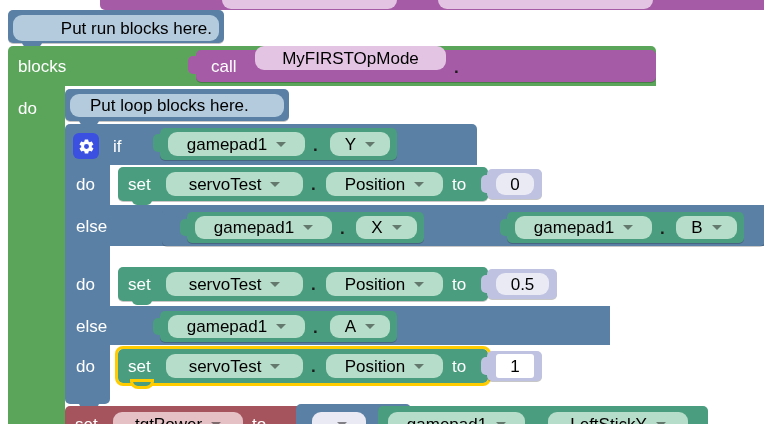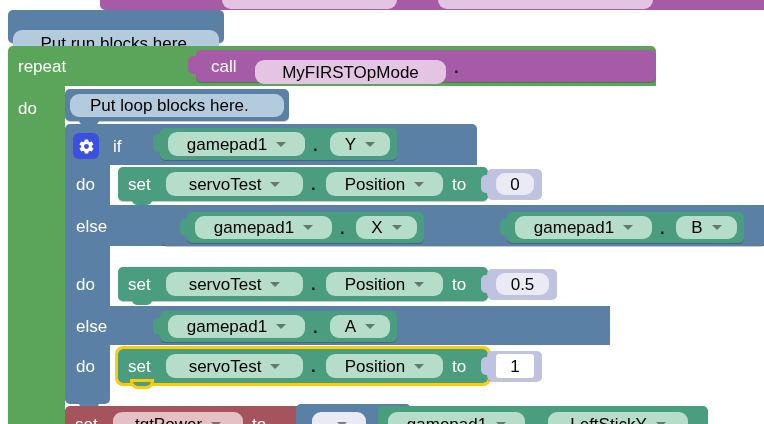--- a/index.html
+++ b/index.html
@@ -65,38 +65,38 @@
 
 <div id="stage">
 
   <div class="blk c-purple" style="left:100px;top:-18px;width:921px;height:28px;border-radius:5px;"></div>
   <div class="field f-purple" style="left:222px;top:-13px;width:175px;height:22px;"></div>
   <div class="field f-purple" style="left:438px;top:-13px;width:215px;height:22px;"></div>
 
   <div class="blk c-steel shadow" style="left:8px;top:10px;width:216px;height:33px;border-radius:5px;"></div>
 
   <div class="blk c-steel" style="left:22px;top:42px;width:20px;height:5px;border-radius:0 0 6px 6px;"></div>
-  <div class="field f-steel" style="left:13px;top:30px;width:206px;height:26px;justify-content:center;">
+  <div class="field f-steel" style="left:13px;top:15px;width:206px;height:26px;justify-content:flex-end;">
     <span>Put run blocks here.</span>
   </div>
 
   <div class="blk c-green" style="left:8px;top:46px;width:648px;height:40px;border-radius:5px 5px 0 0;"></div>
 
   <div class="blk c-green spine" style="left:8px;top:82px;width:57px;height:342px;"></div>
 
-  <div class="label" style="left:18px;top:58px;">repeat</div>
+  <div class="label" style="left:18px;top:58px;">blocks</div>
   <div class="label" style="left:18px;top:100px;">do</div>
 
   <div class="blk c-green" style="left:178px;top:49px;width:26px;height:34px;border-radius:0;"></div>
 
   <div class="blk c-purple shadow" style="left:196px;top:50px;width:460px;height:32px;border-radius:5px;"></div>
 
   <div class="blk c-purple" style="left:188px;top:56px;width:10px;height:18px;border-radius:5px 0 0 5px;"></div>
   <div class="label" style="left:211px;top:58px;">call</div>
-  <div class="field f-purple" style="left:255px;top:60px;width:191px;height:24px;">
+  <div class="field f-purple" style="left:255px;top:46px;width:191px;height:24px;">
     <span>MyFIRSTOpMode</span>
   </div>
   <div class="dot" style="left:454px;top:59px;">.</div>
 
   <div class="blk c-steel shadow" style="left:65px;top:89px;width:224px;height:32px;border-radius:5px;"></div>
   <div class="blk c-steel" style="left:79px;top:120px;width:20px;height:5px;border-radius:0 0 6px 6px;"></div>
   <div class="field f-steel" style="left:70px;top:94px;width:214px;height:23px;justify-content:flex-start;padding-left:20px;">
     <span>Put loop blocks here.</span>
   </div>
 

